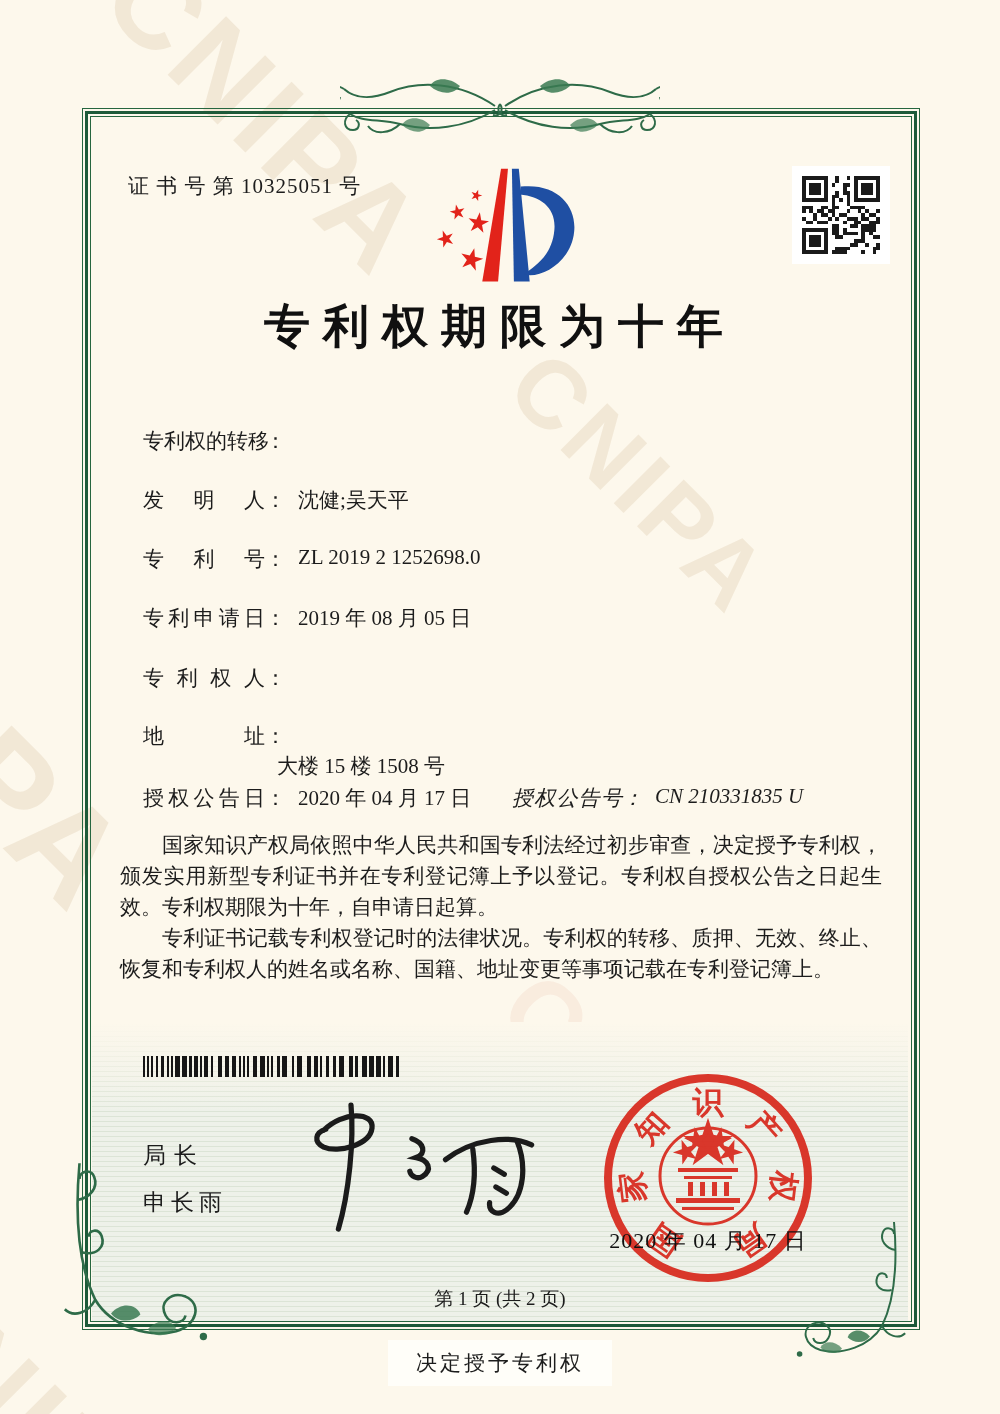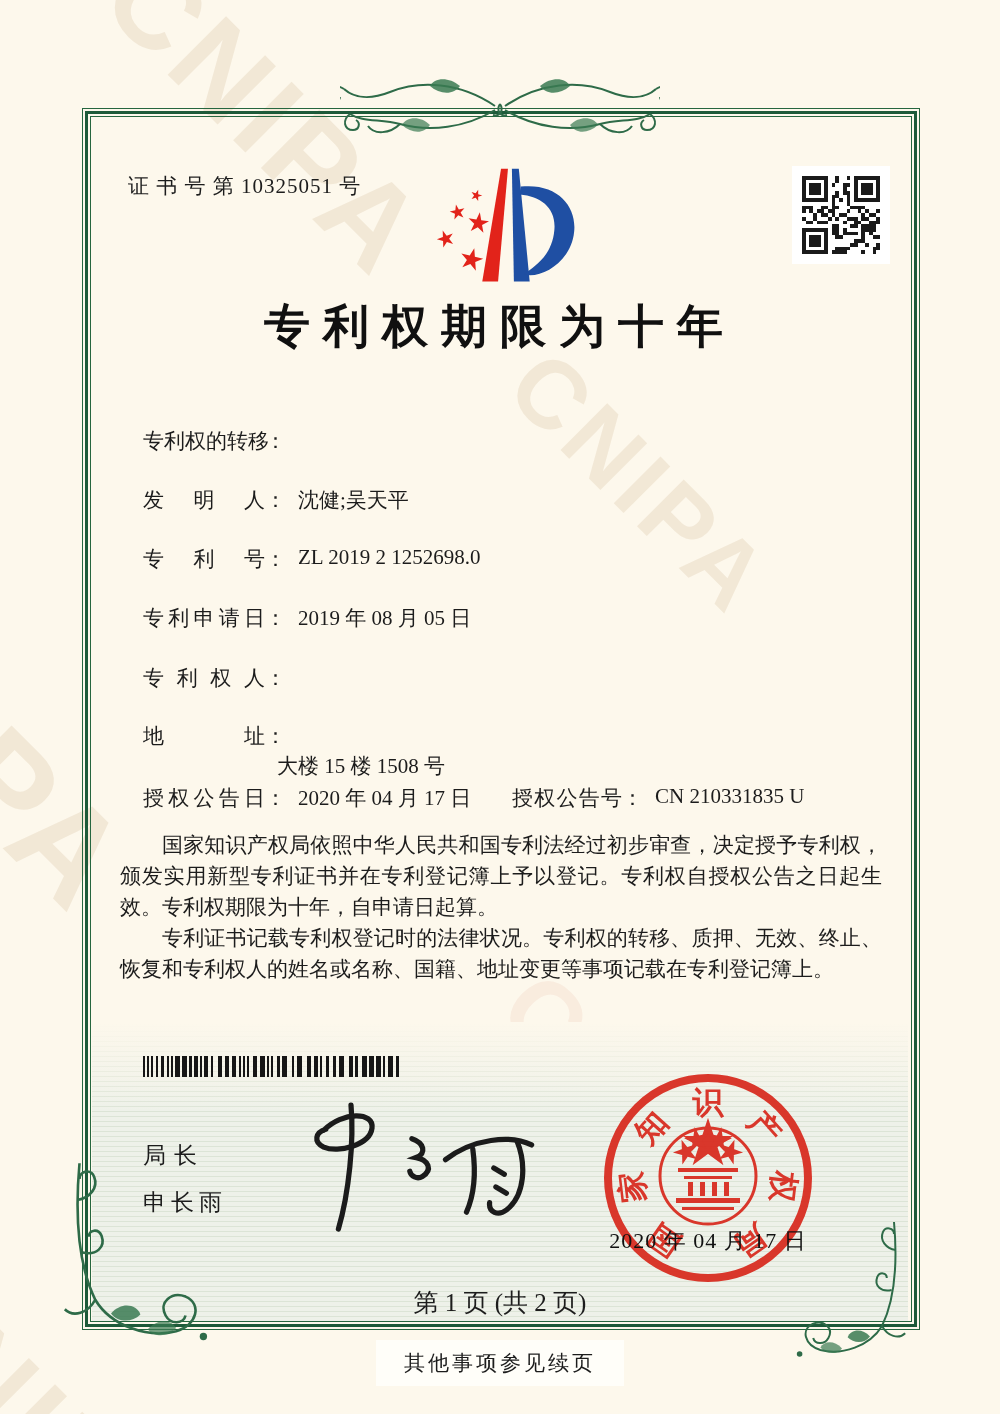--- a/index.html
+++ b/index.html
@@ -41,35 +41,35 @@
   .qr-box{position:absolute; left:792px; top:166px; width:98px; height:98px;
     background:#ffffff; display:flex; align-items:center; justify-content:center;}
   .title{position:absolute; left:0; top:296px; width:100%; text-align:center;
     font-size:46px; font-weight:bold; letter-spacing:13px; color:#101010;}
   
   .field{position:absolute; left:143px; font-size:21px; display:flex; white-space:nowrap;}
   .flabel{display:inline-block; width:122px; text-align:justify; text-align-last:justify;}
   .colon{display:inline-block;}
   .fvalue{margin-left:12px;}
   .addr2{position:absolute; left:277px; font-size:21px;}
-  .grantno{position:absolute; left:512px; font-size:21px; display:flex; white-space:nowrap;}
+  .grantno{position:absolute; left:512px; font-size:21px; display:flex; white-space:nowrap;font-style:italic;}
   .grantno .flabel{width:110px;}
   
   .body-text{position:absolute; left:120px; top:830px; width:762px;
     font-size:21px; line-height:31px; text-align:justify;}
   .body-text p{margin:0; text-indent:2em;}
   
   .barcode{position:absolute; left:143px; top:1056px; width:256px; height:21px;}
   .signer-title{position:absolute; left:143px; top:1140px; font-size:23px; letter-spacing:8px;text-align:right;}
   .signer-name{position:absolute; left:143px; top:1187px; font-size:23px; letter-spacing:5px;}
   .signature{position:absolute; left:288px; top:1096px; width:252px; height:142px;}
   .seal{position:absolute; left:598px; top:1068px; width:220px; height:220px; opacity:.93;}
   .seal-date{position:absolute; left:593px; top:1226px; width:230px; text-align:center;
     font-size:22px; letter-spacing:1px; color:#111;}
-  .page-info{position:absolute; left:0; top:1286px; width:100%; text-align:center; font-size:25px;}
+  .page-info{position:absolute; left:0; top:1286px; width:100%; text-align:center; font-size:19px;}
   .note-box{position:absolute; left:50%; top:1340px; transform:translateX(-50%);
     background:#fffef9; padding:9px 28px; font-size:21px; letter-spacing:3px;}
 </style>
 </head>
 <body>
 
 <div class="page">
 
   <div class="wm wm1">CNIPA</div>
   <div class="wm wm2">CNIPA</div>
@@ -483,15 +483,15 @@
         <text x="-56.77390541431569" y="-50.52448578665928" text-anchor="middle" dominant-baseline="central" transform="rotate(-48.33333333333333 -56.77390541431569 -50.52448578665928)">知</text>
         <text x="0" y="-76" text-anchor="middle" dominant-baseline="central" transform="rotate(0 0 -76)">识</text>
         <text x="56.773905414315706" y="-50.52448578665926" text-anchor="middle" dominant-baseline="central" transform="rotate(48.33333333333334 56.773905414315706 -50.52448578665926)">产</text>
         <text x="75.48611518838766" y="8.823061473517527" text-anchor="middle" dominant-baseline="central" transform="rotate(96.66666666666669 75.48611518838766 8.823061473517527)">权</text>
         <text x="43.591809162679525" y="62.25555536596336" text-anchor="middle" dominant-baseline="central" transform="rotate(145 43.591809162679525 62.25555536596336)">局</text>
       </g>
   </svg>
   <div class="seal-date">2020 年 04 月 17 日</div>
 
   <div class="page-info">第 1 页 (共 2 页)</div>
-  <div class="note-box">其他事项参见续页</div>
+  <div class="note-box">决定授予专利权</div>
 
 </div>
 
 </body></html>

